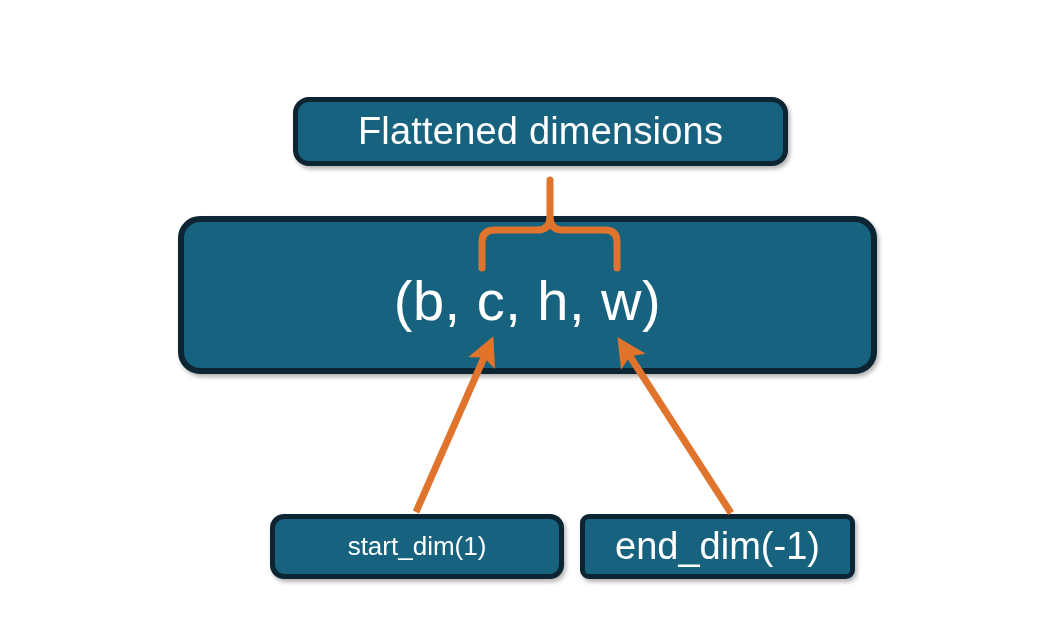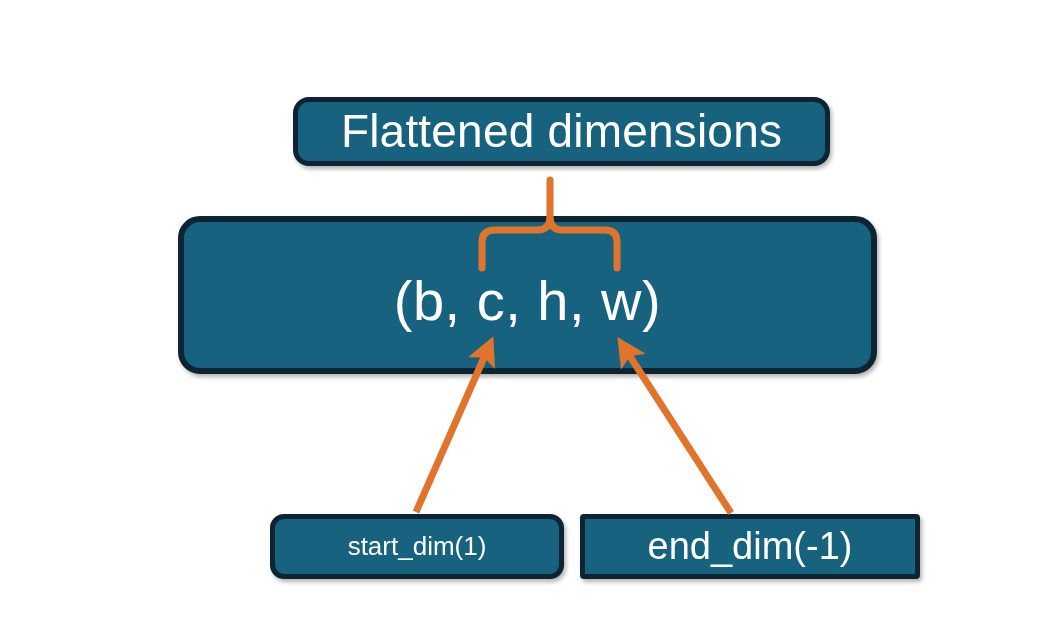--- a/index.html
+++ b/index.html
@@ -36,24 +36,24 @@
     line-height: 1.05;
     white-space: nowrap;
     z-index: 3;
     box-shadow: 2px 3px 4px rgba(0,0,0,0.30);
   }
 
   
   #node-flattened {
     left: 293px;
     top: 97px;
-    width: 537px;
+    width: 495px;
     height: 69px;
     border-radius: 16px;
-    font-size: 46px;
+    font-size: 38px;
     letter-spacing: 0.2px;
   }
 
   
   #node-shape {
     left: 178px;
     top: 216px;
     width: 699px;
     height: 158px;
     border-radius: 22px;
@@ -71,23 +71,23 @@
     left: 270px;
     top: 514px;
     width: 294px;
     height: 65px;
     border-radius: 14px;
     font-size: 26px;
   }
   #node-end-dim {
     left: 580px;
     top: 514px;
-    width: 340px;
+    width: 275px;
     height: 65px;
-    border-radius: 4px;
+    border-radius: 9px;
     font-size: 38px;
   }
 
   .svg-layer {
     position: absolute;
     left: 0; top: 0;
     width: 1038px;
     height: 632px;
     pointer-events: none;
   }

